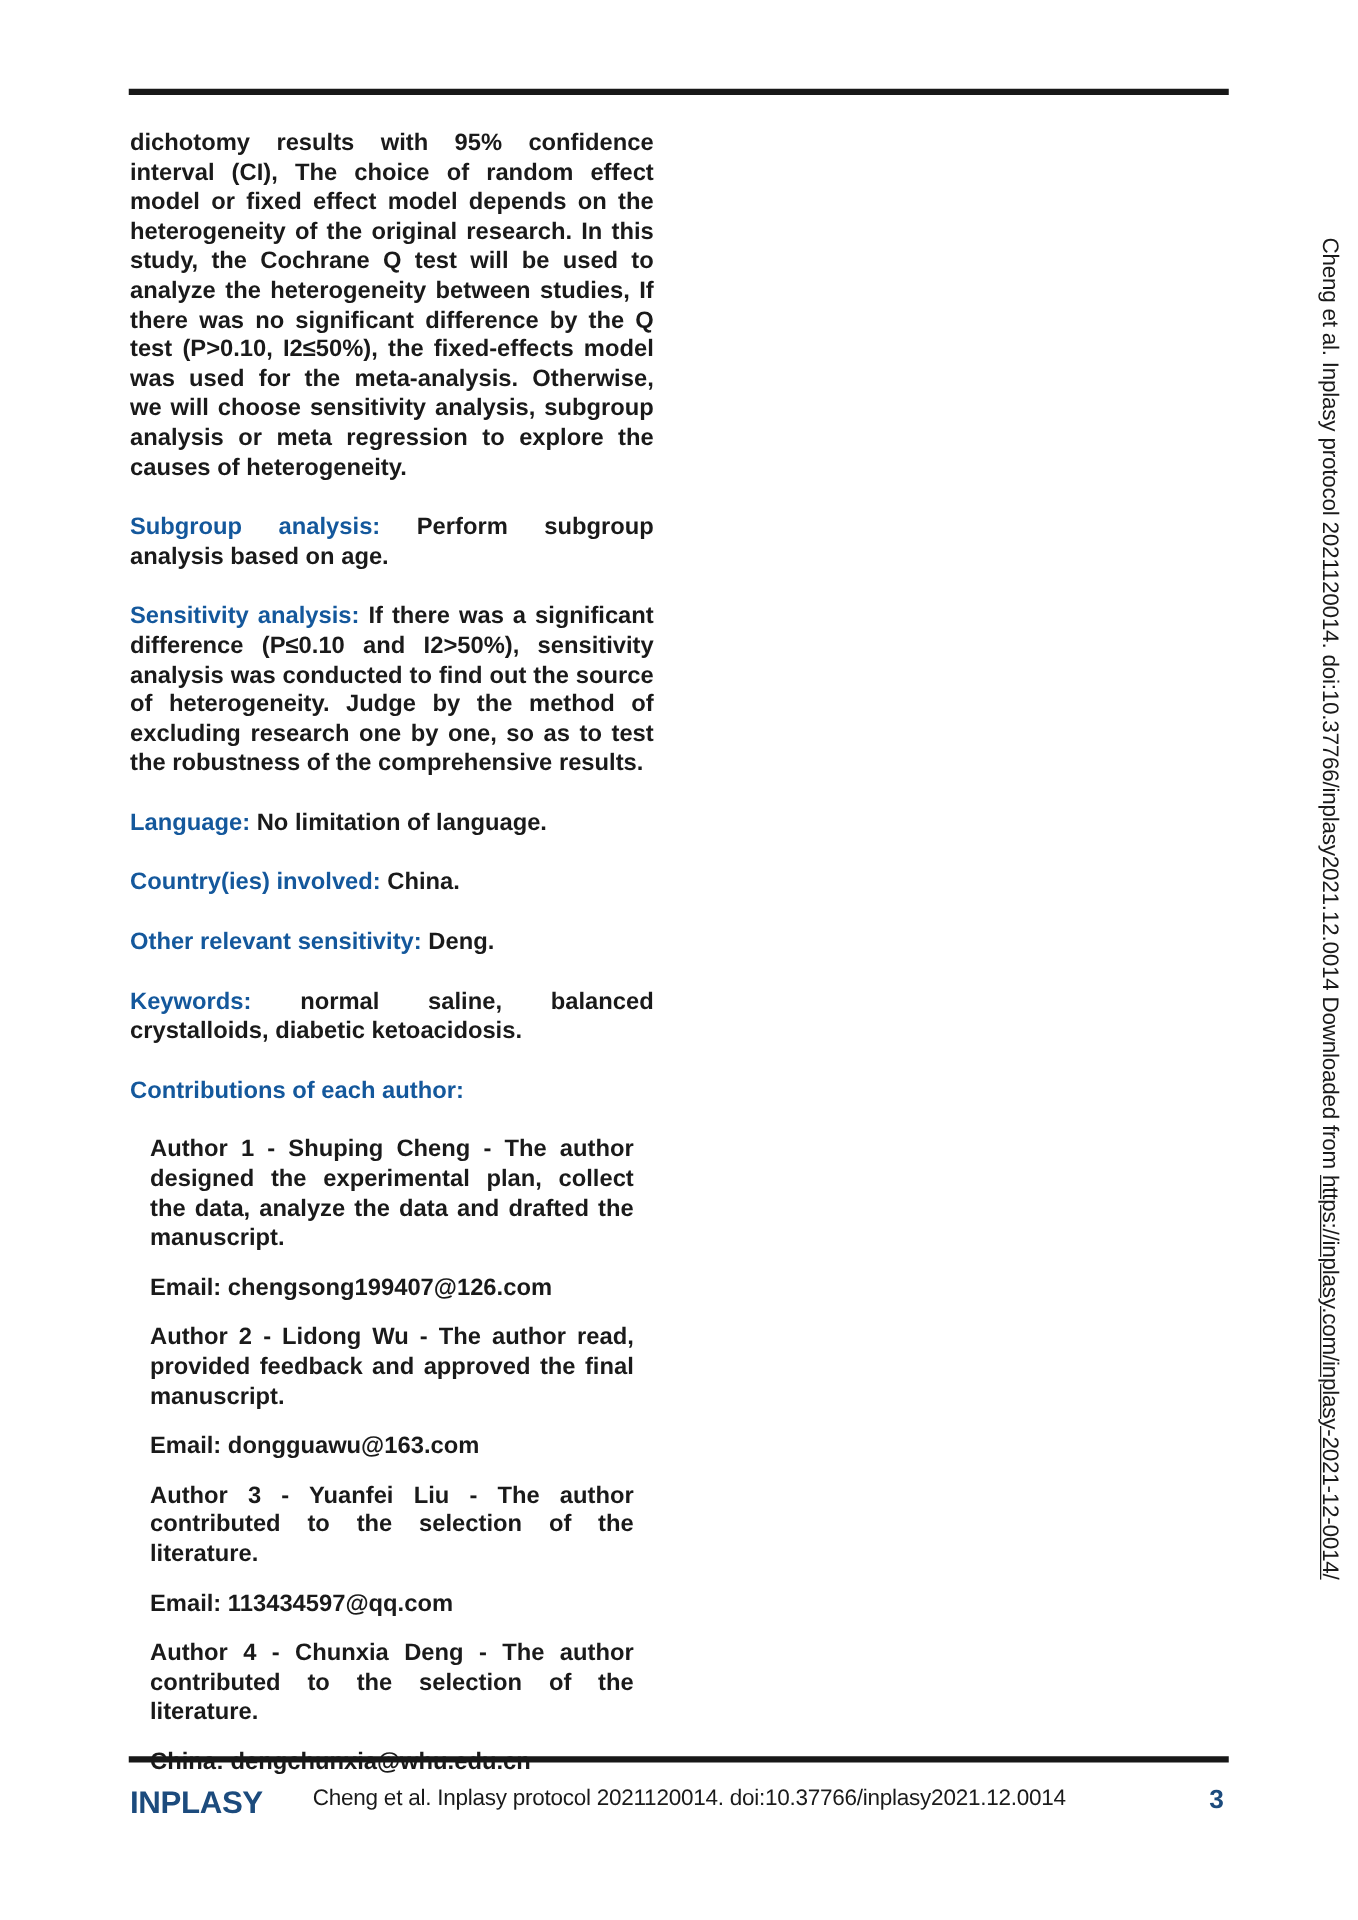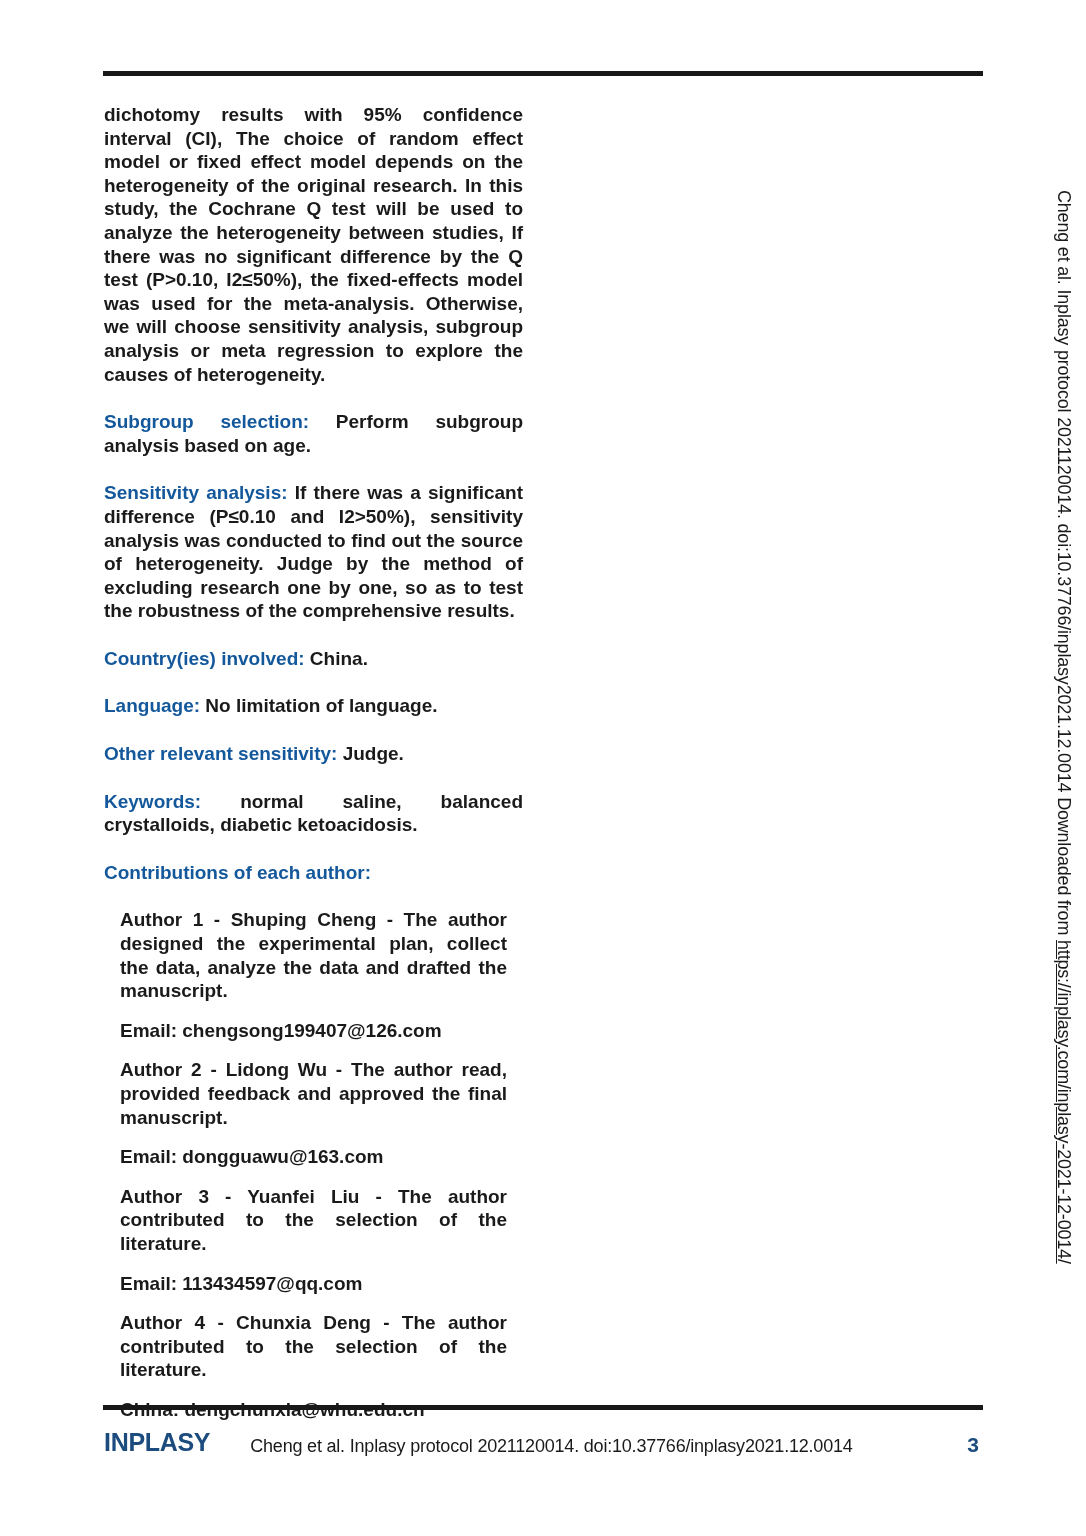--- a/index.html
+++ b/index.html
@@ -55,21 +55,21 @@
     font-weight: normal;
   }
   .sidebar-link { text-decoration: underline; color: #1a1a1a; }
 
   .footer {
     position: absolute;
     left: 104px;
     top: 1428px;
     width: 879px;
     display: flex;
-    align-items: flex-end;
+    align-items: flex-start;
   }
   .logo {
     color: #1c4b7d;
     font-weight: bold;
     font-size: 25px;
     letter-spacing: -0.3px;
   }
   .citation {
     margin-left: 40px;
     font-size: 18px;
@@ -89,29 +89,29 @@
 <body>
 
 <div class="page">
 
   <div class="rule rule-top"></div>
 
   <div class="content">
 
     <p>dichotomy results with 95% confidence interval (CI), The choice of random effect model or fixed effect model depends on the heterogeneity of the original research. In this study, the Cochrane Q test will be used to analyze the heterogeneity between studies, If there was no significant difference by the Q test (P&gt;0.10, I2≤50%), the fixed-effects model was used for the meta-analysis. Otherwise, we will choose sensitivity analysis, subgroup analysis or meta regression to explore the causes of heterogeneity.</p>
 
-    <p><span class="section-label">Subgroup selection:</span> <span>Perform subgroup analysis based on age.</span></p>
+    <p><span class="section-label">Subgroup analysis:</span> <span>Perform subgroup analysis based on age.</span></p>
 
     <p><span class="section-label">Sensitivity analysis:</span> <span>If there was a significant difference (P≤0.10 and I2&gt;50%), sensitivity analysis was conducted to find out the source of heterogeneity. Judge by the method of excluding research one by one, so as to test the robustness of the comprehensive results.</span></p>
 
+    <p><span class="section-label">Language:</span> <span>No limitation of language.</span></p>
+
     <p><span class="section-label">Country(ies) involved:</span> <span>China.</span></p>
 
-    <p><span class="section-label">Language:</span> <span>No limitation of language.</span></p>
-
-    <p><span class="section-label">Other relevant sensitivity:</span> <span>Judge.</span></p>
+    <p><span class="section-label">Other relevant sensitivity:</span> <span>Deng.</span></p>
 
     <p><span class="section-label">Keywords:</span> <span>normal saline, balanced crystalloids, diabetic ketoacidosis.</span></p>
 
     <div>
       <p class="contrib-head">Contributions of each author:</p>
       <p class="tight">Author 1 - Shuping Cheng - The author designed the experimental plan, collect the data, analyze the data and drafted the manuscript.</p>
       <p class="tight">Email: chengsong199407@126.com</p>
       <p class="tight">Author 2 - Lidong Wu - The author read, provided feedback and approved the final manuscript.</p>
       <p class="tight">Email: dongguawu@163.com</p>
       <p class="tight">Author 3 - Yuanfei Liu - The author contributed to the selection of the literature.</p>

